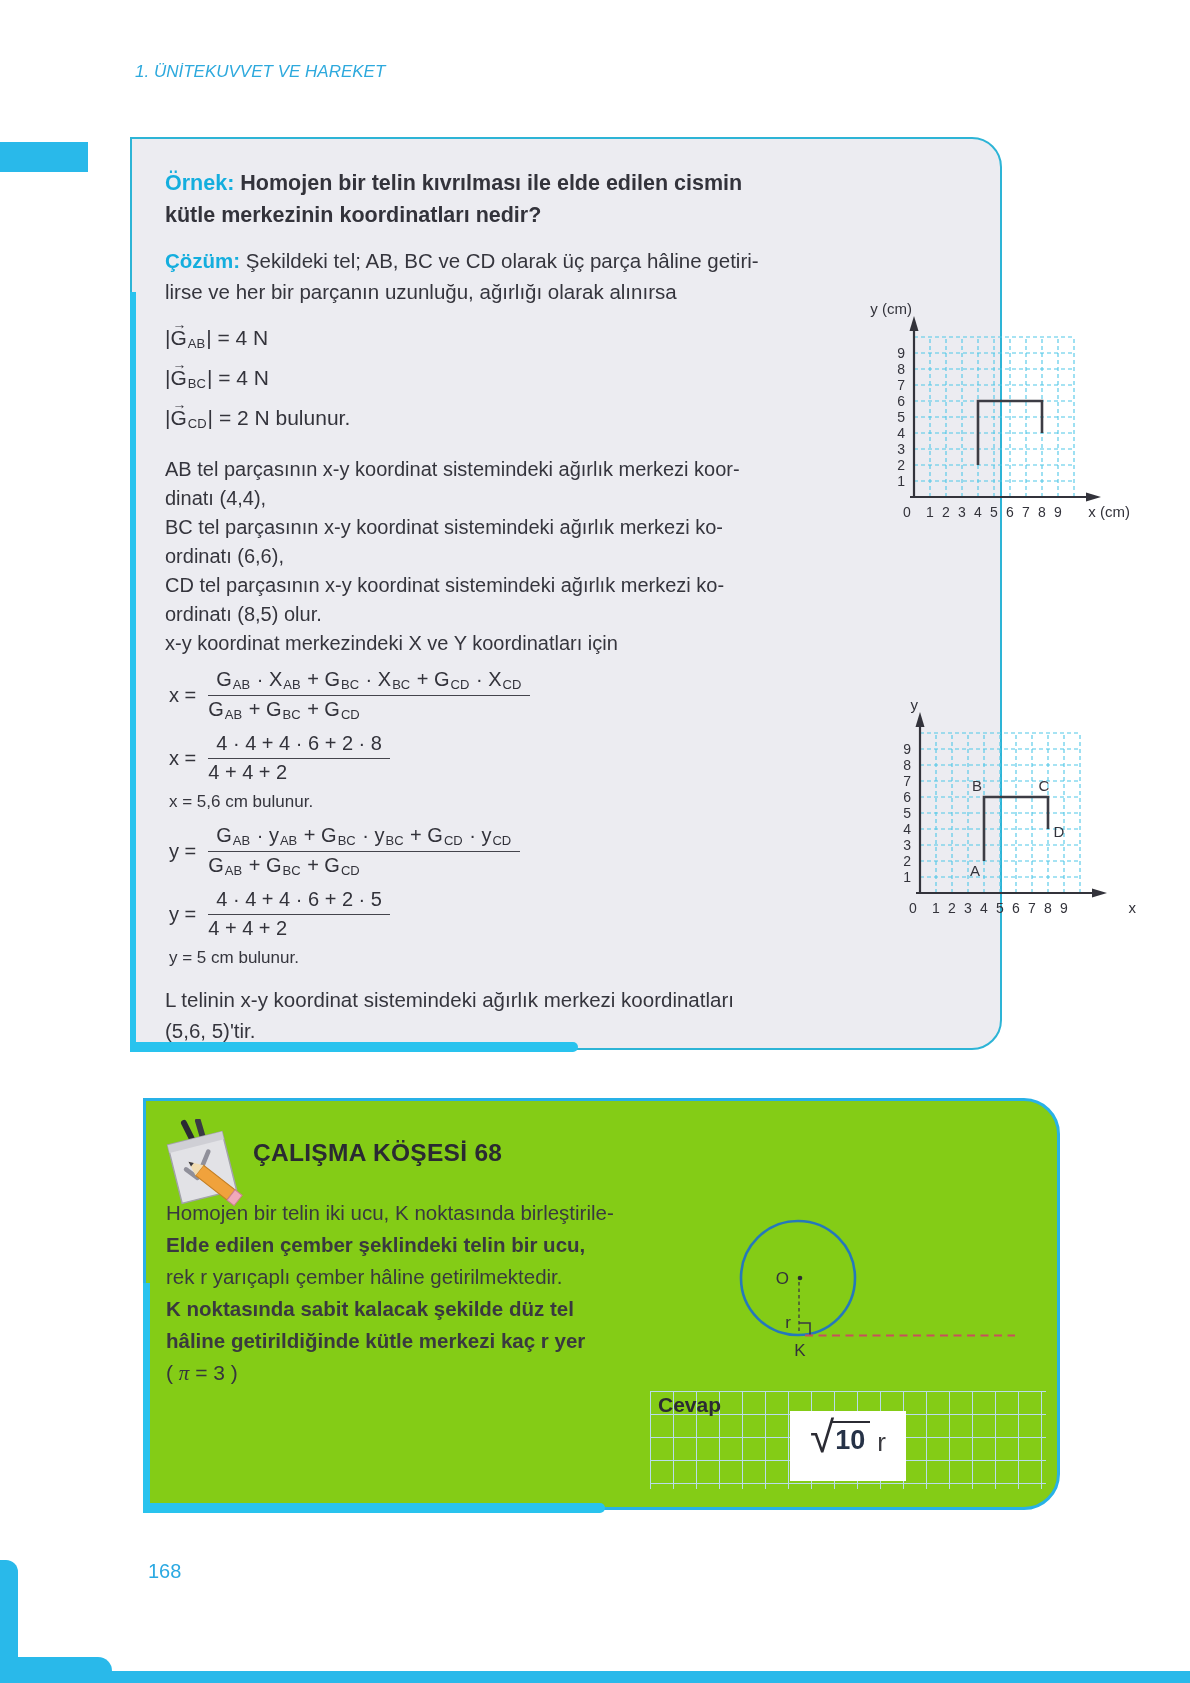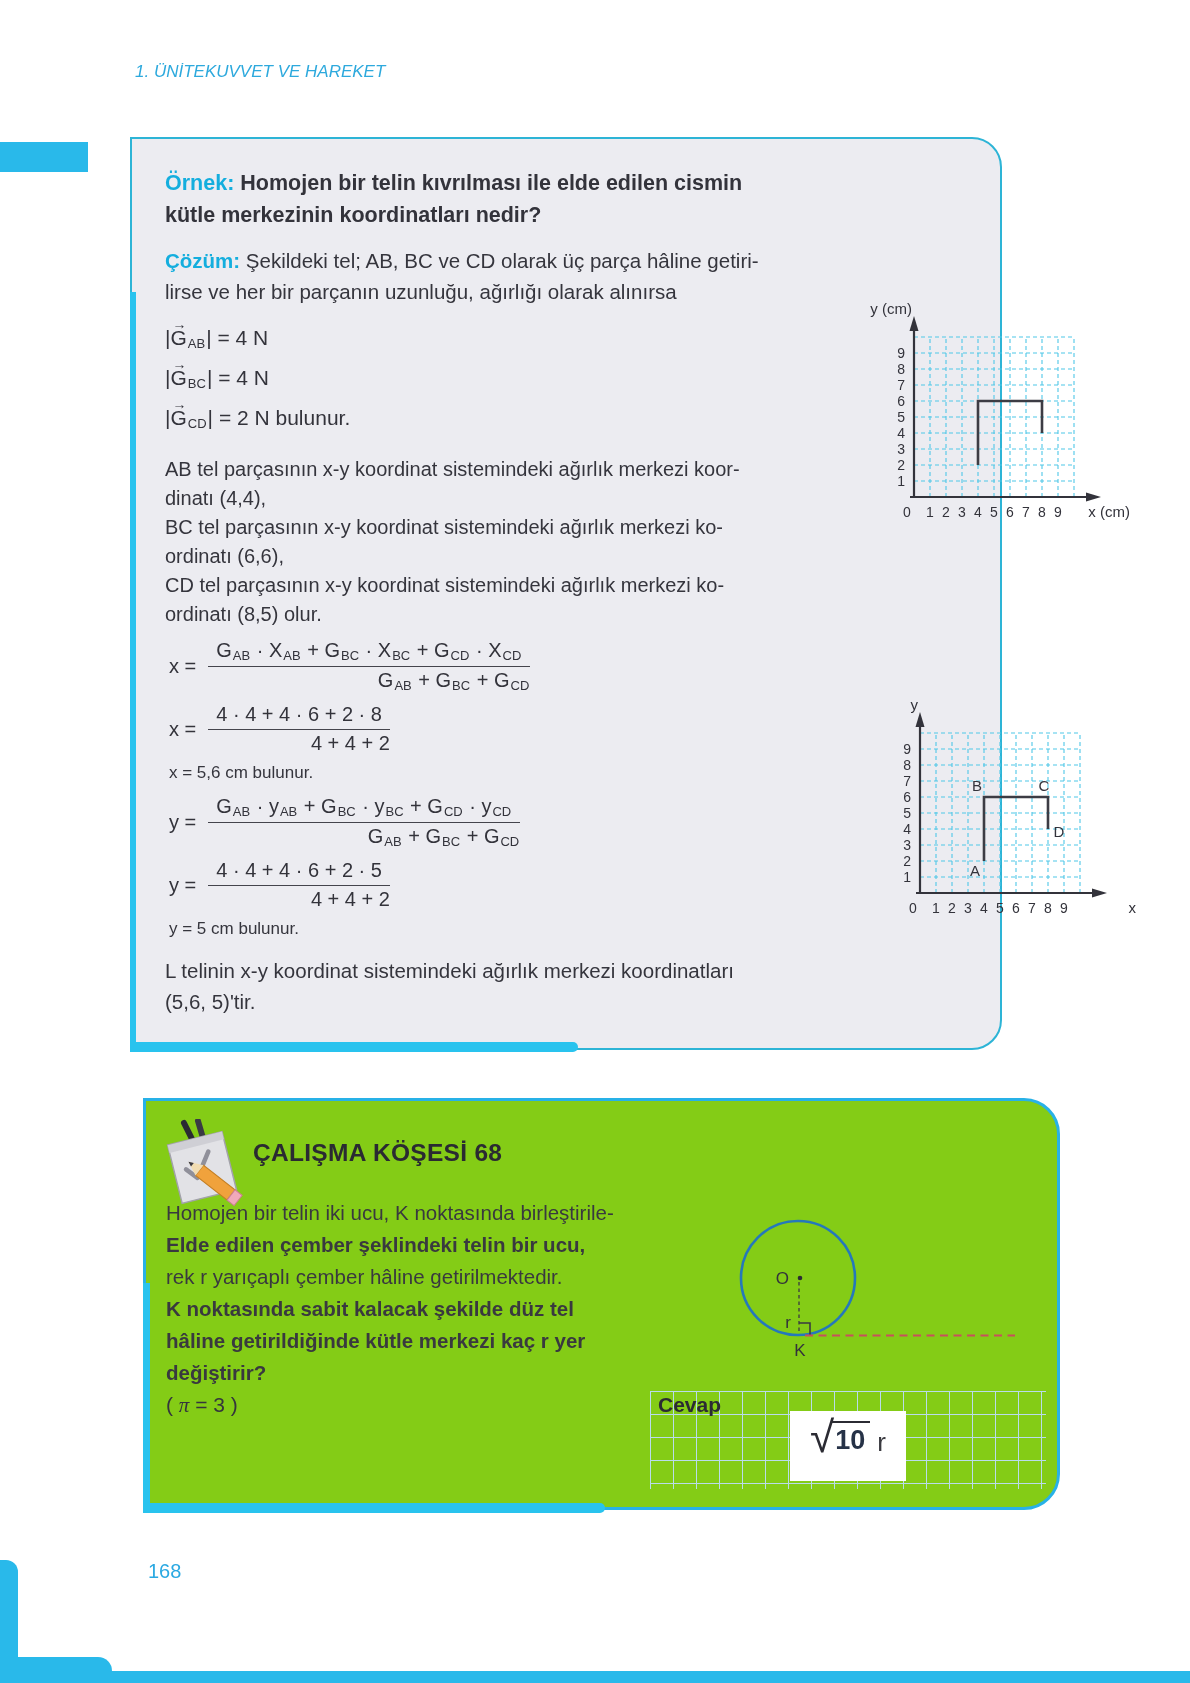--- a/index.html
+++ b/index.html
@@ -30,21 +30,21 @@
   .cyan{color:#14aede;}
   .ex-sol{font-size:20.5px;line-height:31px;margin-bottom:14px;}
   .wline{font-size:21px;line-height:34px;color:#33333b;}
   .weights{margin-bottom:14px;}
   .vec{position:relative;display:inline-block;}
   .vec-arrow{position:absolute;left:2px;top:-14px;font-size:14px;}
   sub{font-size:13px;vertical-align:-3px;margin:0 1px;}
   .ex-para{font-size:20px;line-height:29px;margin-bottom:10px;}
   .ex-para span{display:block;}
   .eq{display:flex;align-items:center;gap:12px;margin:10px 0 8px 4px;font-size:20px;color:#33333b;}
-  .frac{display:inline-block;text-align:right;}
+  .frac{display:inline-block;text-align:left;}
   .frac .num{display:block;padding:0 8px 3px;border-bottom:1.6px solid #44444c;}
   .frac .den{display:block;padding-top:2px;}
   .result{font-size:17px;margin:2px 0 12px 4px;}
   .conclusion{font-size:20.5px;line-height:31px;margin-top:16px;}
   .conclusion span{display:block;}
   
   .graph1{position:absolute;left:724px;top:162px;}
   .graph2{position:absolute;left:730px;top:558px;}
   svg text{font-family:"Liberation Sans","DejaVu Sans",sans-serif;}
   
@@ -109,20 +109,21 @@
       <div class="wline">|<span class="vec">G<span class="vec-arrow">→</span></span><sub>CD</sub>| = 2 N bulunur.</div>
     </div>
 
     <div class="ex-para">
       <span>AB tel parçasının x-y koordinat sistemindeki ağırlık merkezi koor-</span>
       <span>dinatı (4,4),</span>
       <span>BC tel parçasının x-y koordinat sistemindeki ağırlık merkezi  ko-</span>
       <span>ordinatı (6,6),</span>
       <span>CD tel parçasının x-y koordinat sistemindeki ağırlık merkezi  ko-</span>
       <span>ordinatı (8,5) olur.</span>
+      <span>x-y koordinat merkezindeki X ve Y koordinatları için</span>
     </div>
 
     <div class="eq">
       <span class="lhs">x =</span>
       <span class="frac">
           <span class="num">G<sub>AB</sub> · X<sub>AB</sub> + G<sub>BC</sub> · X<sub>BC</sub> + G<sub>CD</sub> · X<sub>CD</sub></span>
           <span class="den">G<sub>AB</sub> + G<sub>BC</sub> + G<sub>CD</sub></span>
         </span>
     </div>
     <div class="eq">
@@ -241,21 +242,20 @@
   </svg>
 
   <div class="wb-heading">ÇALIŞMA KÖŞESİ 68</div>
 
   <div class="wb-text">
     <span class="wb-line">Homojen bir telin iki ucu, K noktasında birleştirile-</span>
     <span class="wb-line bold">Elde edilen çember şeklindeki telin bir ucu,</span>
     <span class="wb-line">rek  r yarıçaplı çember hâline getirilmektedir.</span>
     <span class="wb-line bold">K noktasında sabit kalacak şekilde düz tel</span>
     <span class="wb-line bold">hâline getirildiğinde kütle merkezi kaç r yer</span>
-    <span class="wb-line bold">değiştirir?</span>
     <span class="pi-line"><span>( </span><i>π</i><span> = 3 )</span></span>
   </div>
 
   <svg class="circle-fig" width="420" height="220" viewBox="0 0 420 220">
     <circle cx="135" cy="122" r="57" fill="none" stroke="#2578bb" stroke-width="2.6"></circle>
     <circle cx="137" cy="122" r="2.3" fill="#2c2c34"></circle>
     <text x="126" y="128" text-anchor="end" font-size="17" fill="#33333b">O</text>
     <line x1="136" y1="126" x2="136" y2="178" stroke="#3a3a42" stroke-width="1.3" stroke-dasharray="3.5 3"></line>
     <text x="128" y="172" text-anchor="end" font-size="17" fill="#33333b">r</text>
     <path d="M136 167 H147 V179" fill="none" stroke="#3a3a42" stroke-width="1.6"></path>

